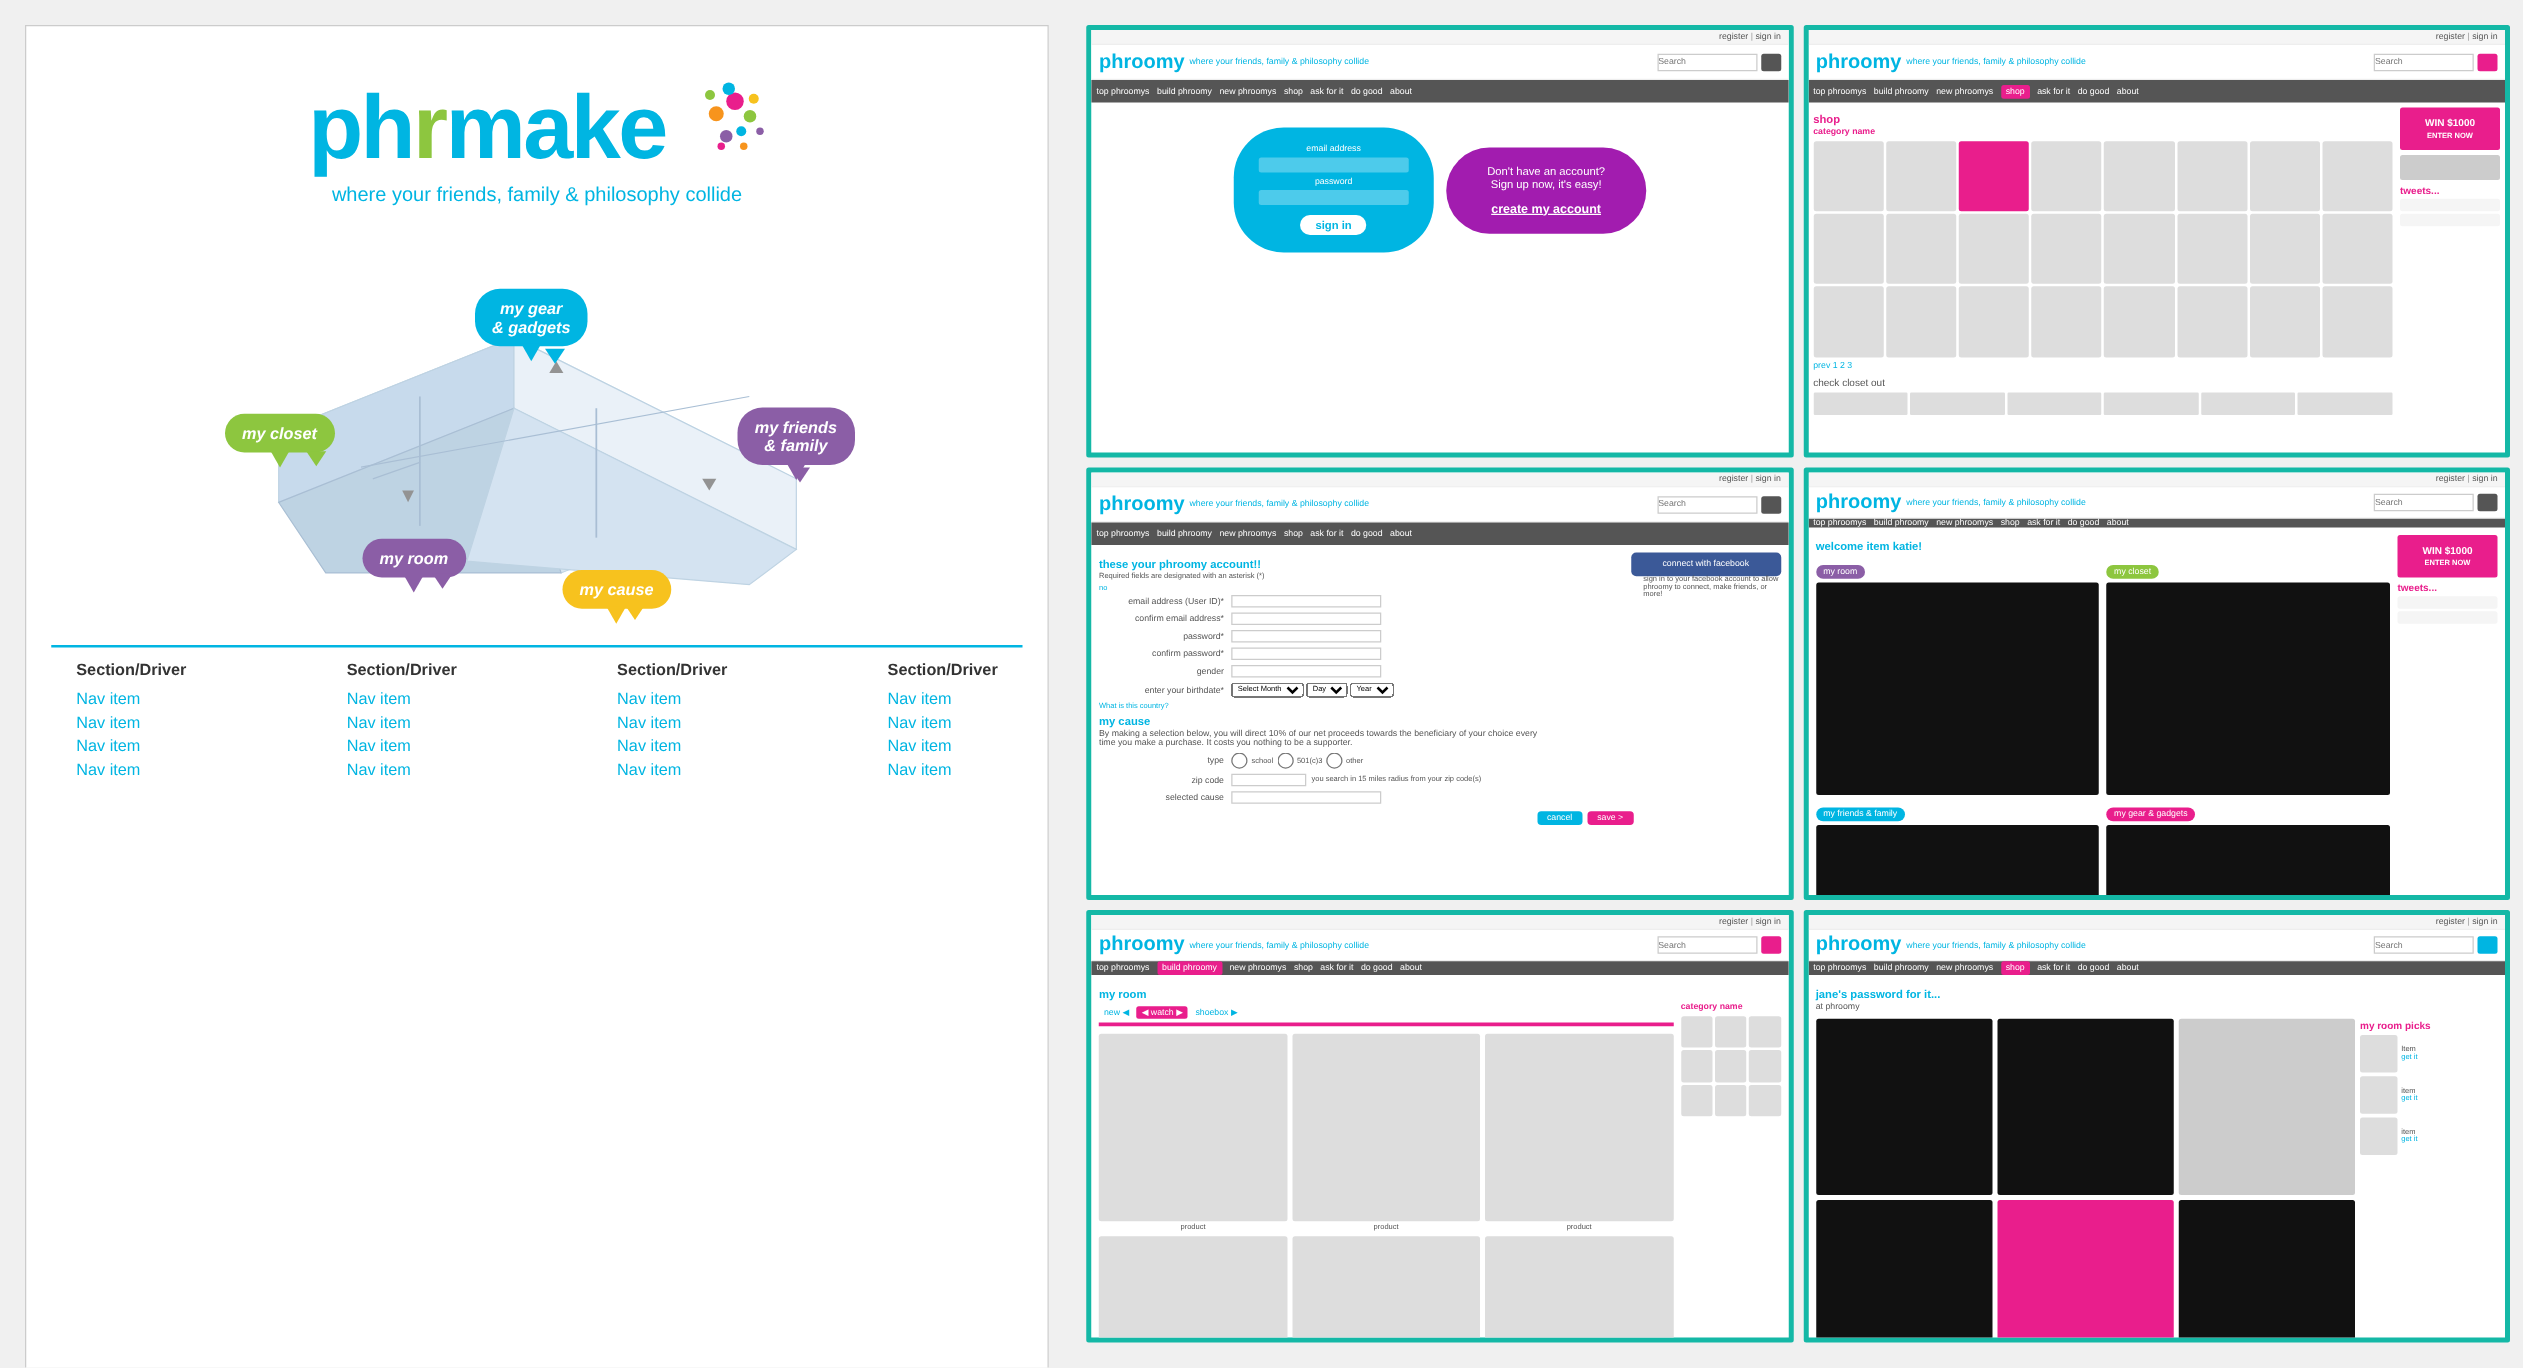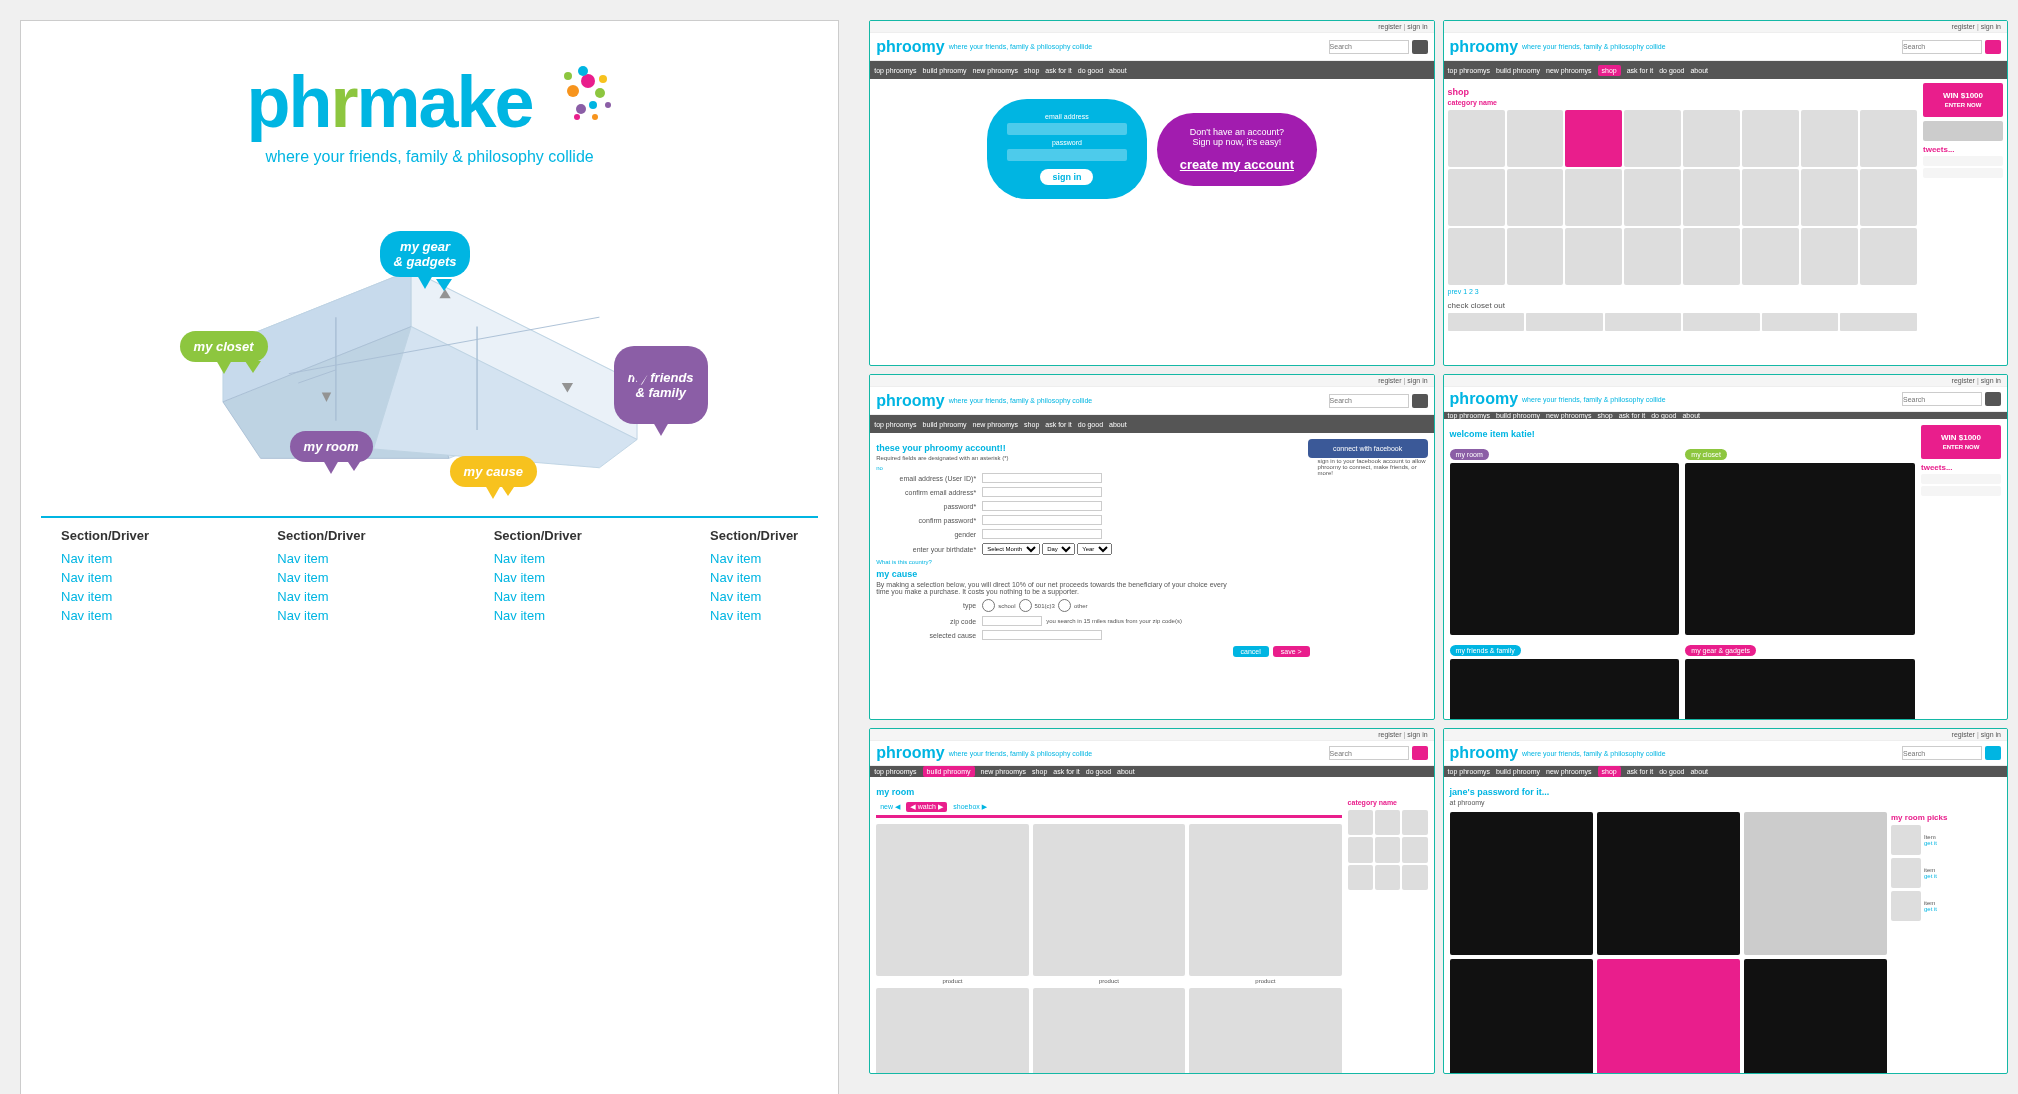--- a/index.html
+++ b/index.html
@@ -175,21 +175,21 @@
       height: 1094px;
       display: grid;
       grid-template-columns: 1fr 1fr;
       grid-template-rows: repeat(3, 1fr);
       gap: 8px;
       padding: 20px 10px;
     }
 
     .screen-card {
       background: white;
-      border: 1px solid #14b8a6;
+      border: 4px solid #14b8a6;
       overflow: hidden;
       position: relative;
       border-radius: 2px;
     }
 
     
     .card-header {
       background: white;
       border-bottom: 1px solid #eee;
       padding: 3px 6px;
@@ -296,21 +296,21 @@
       font-size: 9px;
       font-weight: bold;
       margin-top: 4px;
       cursor: pointer;
     }
 
     .create-link {
       color: white;
       text-decoration: underline;
       font-weight: bold;
-      font-size: 13px;
+      font-size: 10px;
     }
 
     
     .shop-grid {
       display: grid;
       grid-template-columns: repeat(8, 1fr);
       gap: 2px;
       margin-top: 4px;
     }
 
@@ -621,21 +621,21 @@
 
     
     <div class="speech-bubble bubble-closet" style="position:absolute; top:155px; left:50px; background:#8dc63f; border-radius:20px; padding:8px 14px; color:white; font-weight:bold; font-size:13px;">my closet</div>
     <div style="position:absolute; top:185px; left:115px; width:0; height:0; border-left:8px solid transparent; border-right:8px solid transparent; border-top:12px solid #8dc63f;"></div>
 
     <div class="speech-bubble bubble-gear" style="position:absolute; top:55px; left:250px; background:#00b5e2; border-radius:20px; padding:8px 14px; color:white; font-weight:bold; font-size:13px; text-align:center;">
       <span>my gear<br>&amp; gadgets</span>
     </div>
     <div style="position:absolute; top:103px; left:306px; width:0; height:0; border-left:8px solid transparent; border-right:8px solid transparent; border-top:12px solid #00b5e2;"></div>
 
-    <div class="speech-bubble bubble-friends" style="position:absolute; top:150px; right:22px; background:#8b5ea6; border-radius:20px; padding:24px 14px; color:white; font-weight:bold; font-size:13px; text-align:center;margin-top:20px;">
+    <div class="speech-bubble bubble-friends" style="position:absolute; top:150px; right:46px; background:#8b5ea6; border-radius:20px; padding:8px 14px; color:white; font-weight:bold; font-size:13px; text-align:center;">
       <span>my friends<br>&amp; family</span>
     </div>
     <div style="position:absolute; top:198px; right:82px; width:0; height:0; border-left:8px solid transparent; border-right:8px solid transparent; border-top:12px solid #8b5ea6;"></div>
 
     <div class="speech-bubble bubble-room" style="position:absolute; top:255px; left:160px; background:#8b5ea6; border-radius:20px; padding:8px 14px; color:white; font-weight:bold; font-size:13px;">my room</div>
     <div style="position:absolute; top:283px; left:216px; width:0; height:0; border-left:8px solid transparent; border-right:8px solid transparent; border-top:12px solid #8b5ea6;"></div>
 
     <div class="speech-bubble bubble-cause" style="position:absolute; top:280px; left:320px; background:#f7c21e; border-radius:20px; padding:8px 14px; color:white; font-weight:bold; font-size:13px;">my cause</div>
     <div style="position:absolute; top:308px; left:370px; width:0; height:0; border-left:8px solid transparent; border-right:8px solid transparent; border-top:12px solid #f7c21e;"></div>
   </div>

